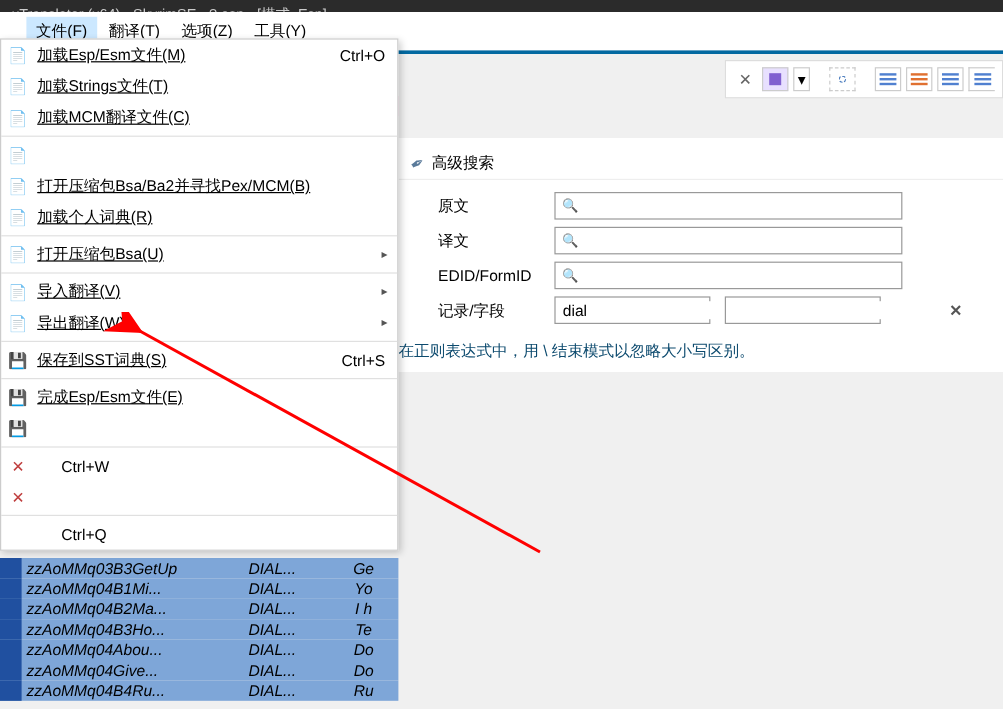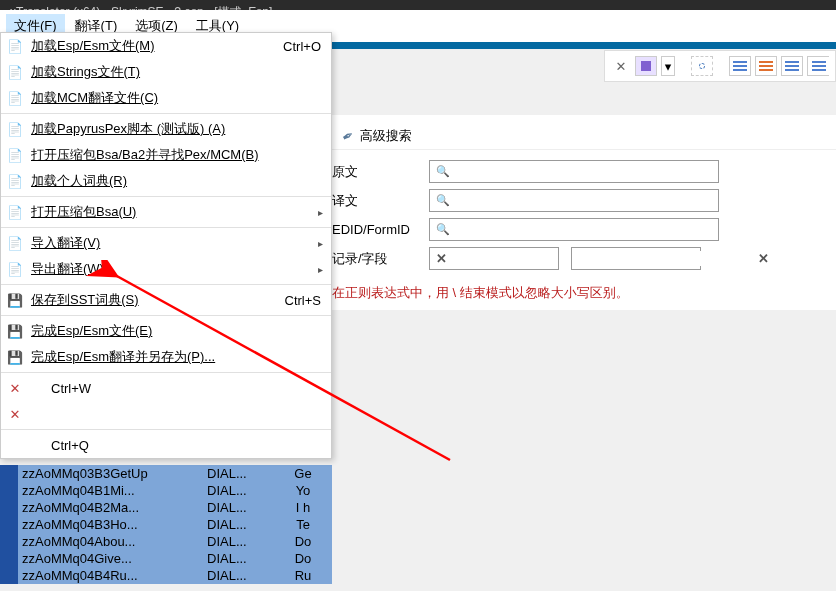--- a/index.html
+++ b/index.html
@@ -1,20 +1,20 @@
 <!DOCTYPE html>
 <html><head>
 <meta charset="utf-8">
 <style>
 * { margin: 0; padding: 0; box-sizing: border-box; font-family: "Microsoft YaHei", sans-serif; font-size: 13px; }
 body { background: #f0f0f0; width: 836px; height: 591px; overflow: hidden; position: relative; }
 
 .title-bar { background: #2b2b2b; color: #ccc; padding: 4px 10px; height: 10px; font-size: 12px; overflow: hidden; }
 
-.menu-bar { background: #fff; border-bottom: 7px solid #0369a1; padding: 4px 6px; display: flex; gap: 2px; }
+.menu-bar { background: #fff; border-bottom: 3px solid #0369a1; padding: 4px 22px; display: flex; gap: 2px; }
 .menu-bar-item { padding: 3px 8px; cursor: pointer; }
 .menu-bar-item.active { background: #cce8ff; }
 
 .toolbar-right { position: absolute; top: 50px; right: 0; display: flex; align-items: center; gap: 4px; padding: 6px; background: #fff; border: 1px solid #ddd; height: 32px; }
 .tb-close { width: 20px; height: 20px; display: flex; align-items: center; justify-content: center; color: #666; cursor: pointer; }
 .tb-btn { width: 22px; height: 20px; border: 1px solid #ccc; background: #fff; display: flex; align-items: center; justify-content: center; cursor: pointer; }
 .tb-btn.purple { background: #e8e0ff; }
 .tb-btn.sep { border: none; background: none; width: 8px; }
 .tb-stripe { width: 14px; height: 12px; display: flex; flex-direction: column; justify-content: space-around; }
 .tb-stripe div { height: 2px; }
@@ -23,38 +23,38 @@
 .dd-item { display: flex; align-items: center; padding: 4px 10px 4px 6px; cursor: pointer; gap: 8px; min-height: 26px; position: relative; }
 .dd-icon { width: 16px; height: 16px; display: inline-flex; align-items: center; justify-content: center; flex-shrink: 0; }
 .dd-label { flex: 1; color: #000; text-decoration: underline; }
 .dd-shortcut { color: #000; margin-left: 20px; }
 .dd-sep { height: 1px; background: #e0e0e0; margin: 2px 0; }
 .dd-sub::after { content: "▸"; position: absolute; right: 8px; color: #555; font-size: 10px; }
 
 .bg-table { position: absolute; top: 80px; left: 0; width: 332px; }
 .bg-header { display: flex; background: #f5f5f5; border: 1px solid #ddd; font-size: 12px; }
 .bg-header div { padding: 3px 6px; border-right: 1px solid #ddd; }
-.bg-row { display: flex; font-family: "Courier New", monospace; font-size: 12px; }
+.bg-row { display: flex; font-family: "Courier New", monospace; font-size: 12px; font-style: italic; }
 .bg-row.blue { background: #7ea6d8; color: #000; }
 .bg-cell1 { width: 18px; background: #2050a0; }
 .bg-cell2 { width: 185px; padding: 1px 4px; }
 .bg-cell3 { width: 80px; padding: 1px 4px; }
 .bg-cell4 { width: 40px; padding: 1px 4px; text-align: center; }
 
 .search-panel { position: absolute; top: 115px; left: 332px; right: 0; background: #fff; padding: 8px 0; }
 .sp-header { display: flex; align-items: center; gap: 6px; padding: 4px 10px; border-bottom: 1px solid #eee; margin-bottom: 10px; }
 .sp-row { display: flex; align-items: center; margin: 6px 0; gap: 12px; }
-.sp-label { width: 85px; text-align: left; color: #000; }
+.sp-label { width: 85px; text-align: left; color: #000; margin-left: 33px; }
 .sp-input { border: 1px solid #999; padding: 3px 6px; display: flex; align-items: center; gap: 4px; background: #fff; }
 .sp-input input { border: none; outline: none; flex: 1; font-size: 13px; }
 .sp-input.wide { width: 290px; }
 .sp-input.med { width: 130px; }
 .sp-clear { color: #555; cursor: pointer; font-weight: bold; }
 .sp-mag { color: #5080c0; font-size: 11px; }
-.sp-note { margin-top: 14px; color: #b91c1c; }
+.sp-note { margin-top: 14px; color: #0c4a6e; }
 
 .arrow-svg { position: absolute; top: 260px; left: 80px; z-index: 200; pointer-events: none; }
 
 .feather { color: #5a7a9a; font-size: 14px; transform: rotate(-30deg); display: inline-block; }
 </style>
 </head>
 <body>
 
 <div class="title-bar">xTranslator (x64) - SkyrimSE - ?.esp - [模式 .Esp]</div>
 
@@ -125,21 +125,20 @@
     <span class="dd-icon">📄</span>
     <span class="dd-label">加载Strings文件(T)</span>
   </div>
   <div class="dd-item">
     <span class="dd-icon">📄</span>
     <span class="dd-label">加载MCM翻译文件(C)</span>
   </div>
   <div class="dd-sep"></div>
   <div class="dd-item">
     <span class="dd-icon">📄</span>
-    <span class="dd-label">加载PapyrusPex脚本 (测试版)  (A)</span>
   </div>
   <div class="dd-item">
     <span class="dd-icon">📄</span>
     <span class="dd-label">打开压缩包Bsa/Ba2并寻找Pex/MCM(B)</span>
   </div>
   <div class="dd-item">
     <span class="dd-icon">📄</span>
     <span class="dd-label">加载个人词典(R)</span>
   </div>
   <div class="dd-sep"></div>
@@ -162,21 +161,20 @@
     <span class="dd-label">保存到SST词典(S)</span>
     <span class="dd-shortcut">Ctrl+S</span>
   </div>
   <div class="dd-sep"></div>
   <div class="dd-item">
     <span class="dd-icon">💾</span>
     <span class="dd-label">完成Esp/Esm文件(E)</span>
   </div>
   <div class="dd-item">
     <span class="dd-icon">💾</span>
-    <span class="dd-label">完成Esp/Esm翻译并另存为(P)...</span>
   </div>
   <div class="dd-sep"></div>
   <div class="dd-item">
     <span class="dd-icon" style="color:#c04040">✕</span>
     <span class="dd-shortcut">Ctrl+W</span>
   </div>
   <div class="dd-item">
     <span class="dd-icon" style="color:#c04040">✕</span>
   </div>
   <div class="dd-sep"></div>
@@ -255,20 +253,21 @@
   <div class="sp-row">
     <div class="sp-label">EDID/FormID</div>
     <div class="sp-input wide">
         <span class="sp-mag">🔍</span>
         <input type="text" style="">
       </div>
   </div>
   <div class="sp-row">
     <div class="sp-label">记录/字段</div>
     <div class="sp-input med">
+        <input type="text" value="dial" style="">
         <span class="sp-clear">✕</span>
       </div>
     <div class="sp-input med">
         <input type="text" style="">
         <span class="sp-clear">✕</span>
       </div>
   </div>
   <div class="sp-note">在正则表达式中，用 \ 结束模式以忽略大小写区别。</div>
 </div>
 

